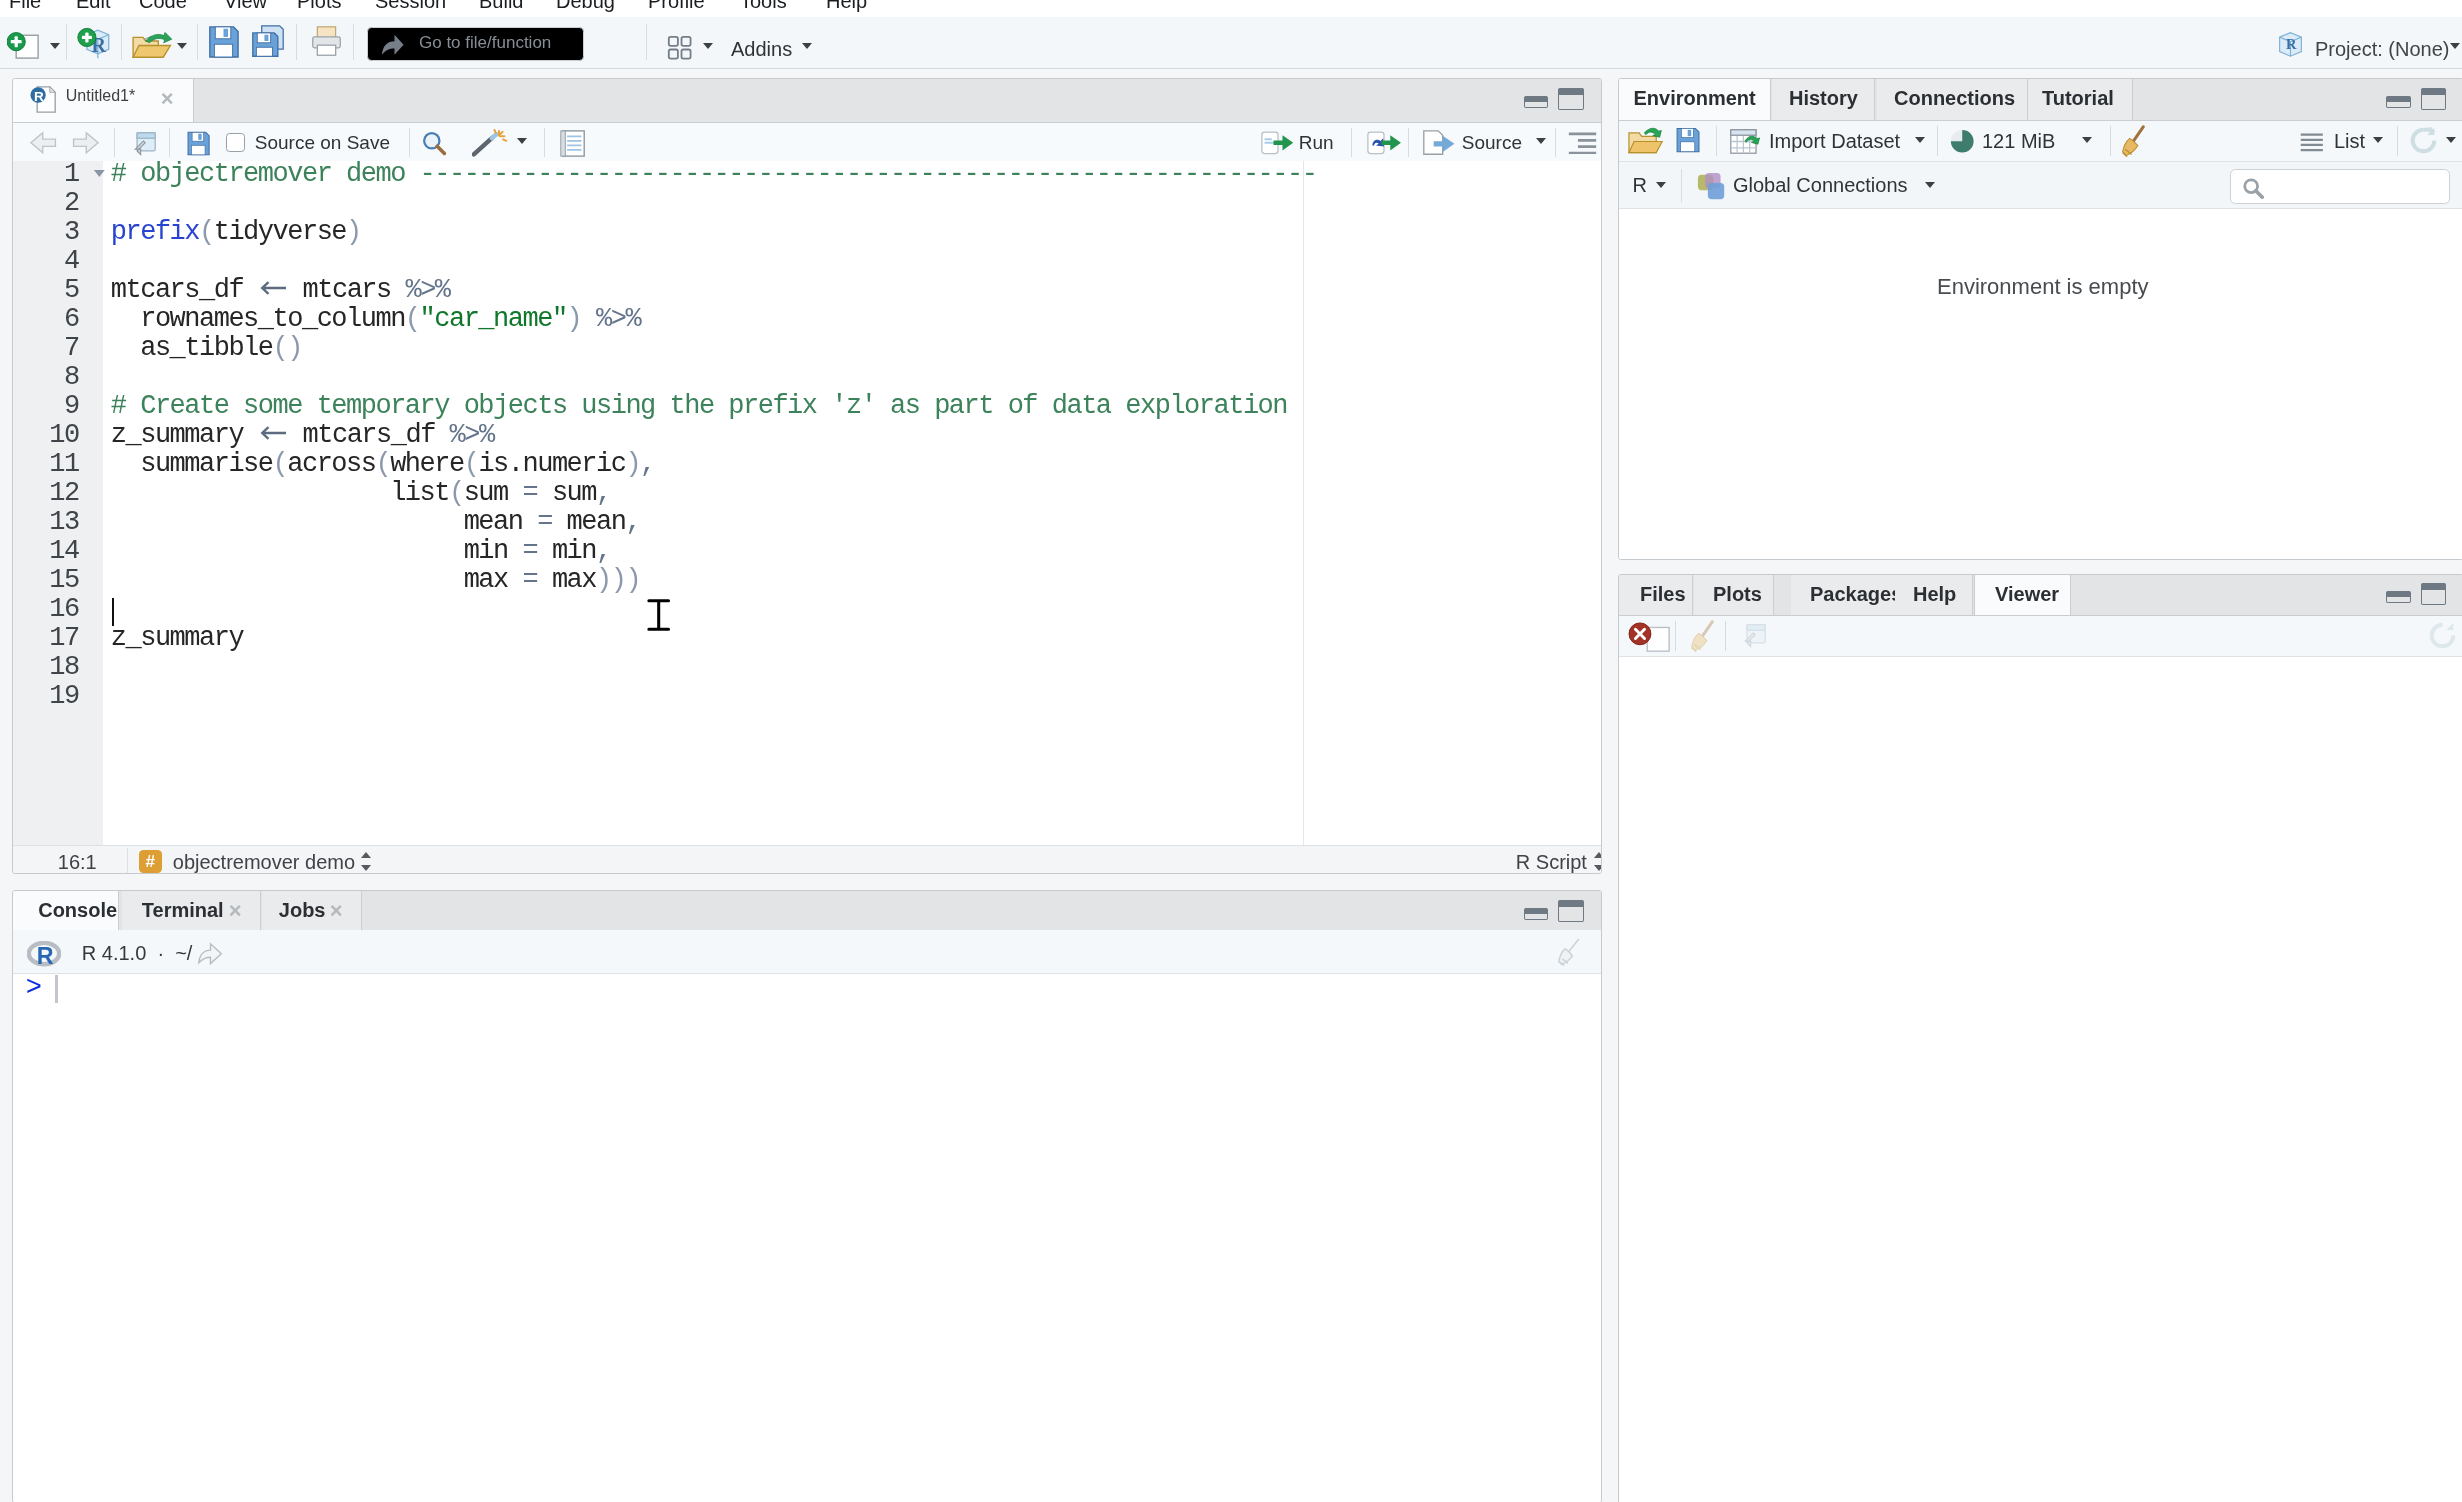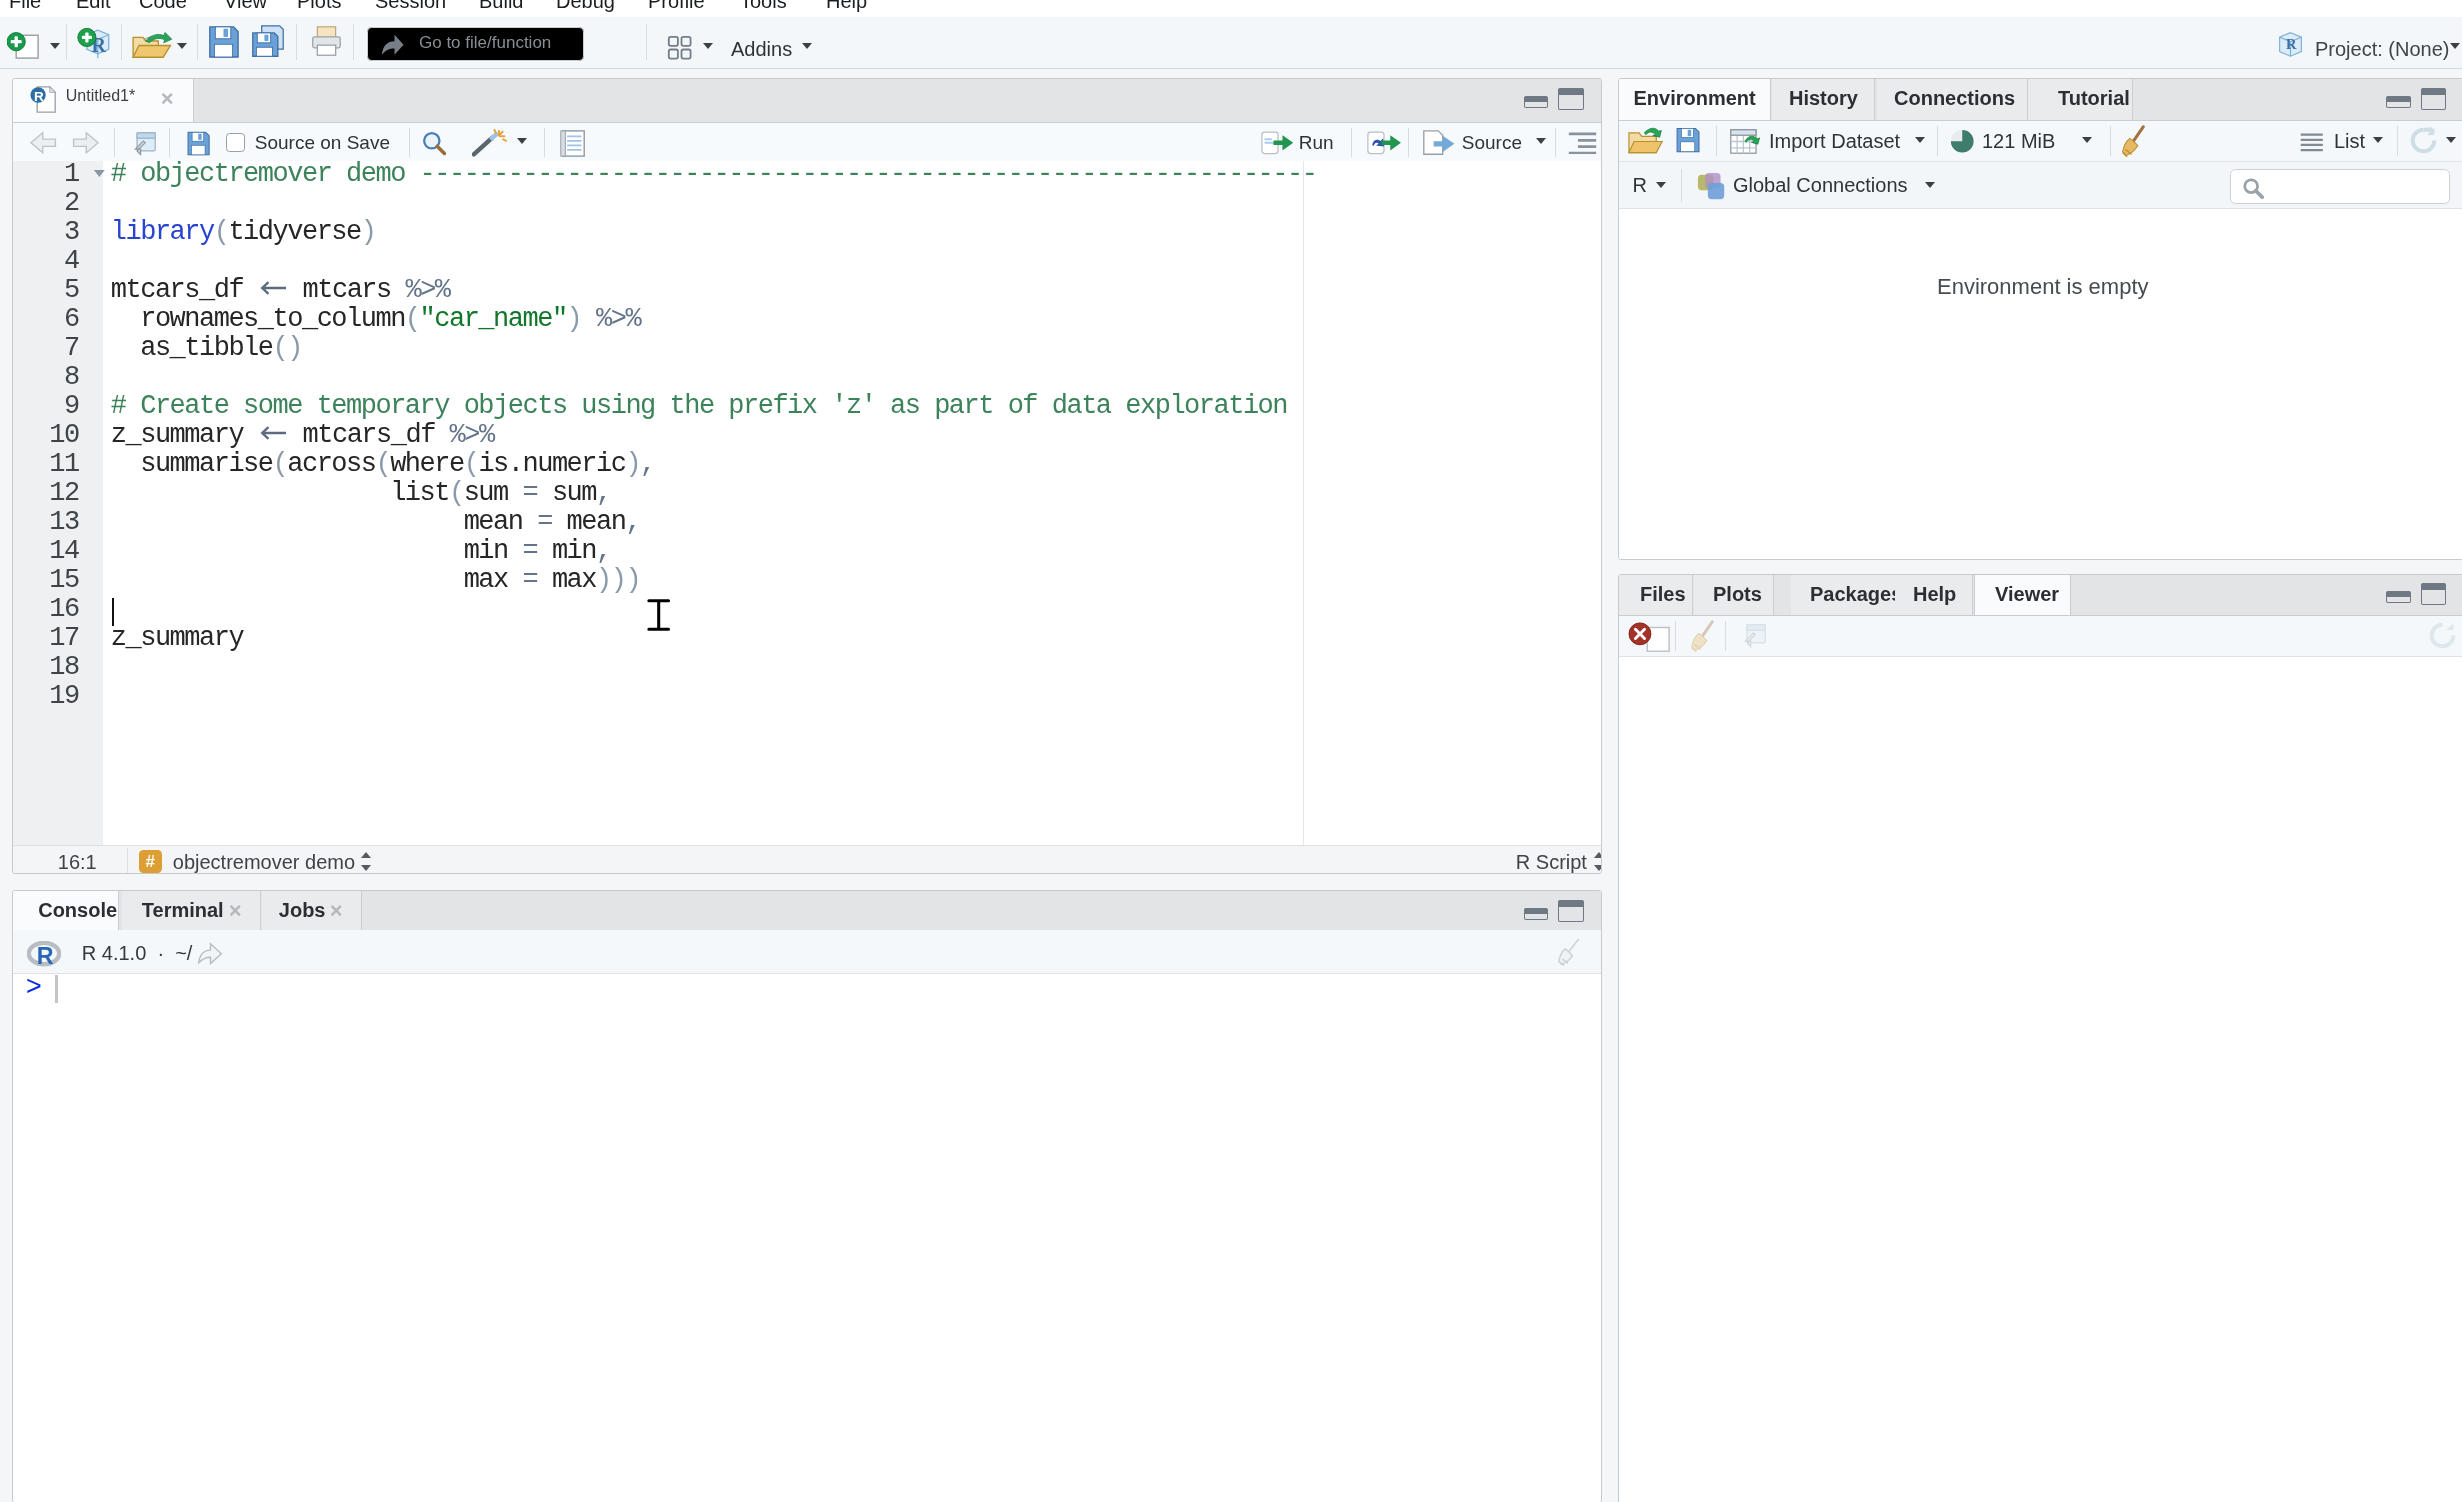--- a/index.html
+++ b/index.html
@@ -257,21 +257,21 @@
  15
  16
  17
  18
  19</pre>
   <svg class="abs" style="left:80px;top:8.2px" width="12.7" height="9" viewBox="0 0 14 10">
         <path d="M1 1 h12 l-6 8 z" fill="#8a96a3"></path>
       </svg>
   <pre class="abs" style="left:98px;top:-1.5px"><span class="c"># objectremover demo -------------------------------------------------------------</span>
 
-<span class="k">library</span><span class="p">(</span>tidyverse<span class="p">)</span>
+<span class="k">prefix</span><span class="p">(</span>tidyverse<span class="p">)</span>
 
 mtcars_df <span class="arr"><svg width="28" height="18" viewBox="0 0 31 20" style="display:inline">
             <path d="M30 10 H3.5 M10.5 3.5 L3.5 10 L10.5 16.5" stroke="#5d6b80" stroke-width="2.6" fill="none"></path>
           </svg></span> mtcars <span class="o">%&gt;%</span>
   rownames_to_column<span class="p">(</span><span class="s">"car_name"</span><span class="p">)</span> <span class="o">%&gt;%</span>
   as_tibble<span class="p">()</span>
 
 <span class="c"># Create some temporary objects using the prefix 'z' as part of data exploration</span>
 z_summary <span class="arr"><svg width="28" height="18" viewBox="0 0 31 20" style="display:inline">
             <path d="M30 10 H3.5 M10.5 3.5 L3.5 10 L10.5 16.5" stroke="#5d6b80" stroke-width="2.6" fill="none"></path>
@@ -351,21 +351,21 @@
   <div class="tab sel" style="left:0;width:152px;border-left:none">
         <span style="position:absolute;left:14.5px;top:8.2px">Environment</span>
       </div>
   <div class="tab" style="left:153px;width:103px">
         <span style="position:absolute;left:17px;top:8.2px">History</span>
       </div>
   <div class="tab" style="left:258px;width:151px">
         <span style="position:absolute;left:17px;top:8.2px">Connections</span>
       </div>
   <div class="tab" style="left:409px;width:105px">
-        <span style="position:absolute;left:30px;top:8.2px">Tutorial</span>
+        <span style="position:absolute;left:14px;top:8.2px">Tutorial</span>
       </div>
   <div class="winbtns" style="right:17px;top:9px">
         <div class="minb" style="top:8.2px"></div>
         <div class="maxb"></div>
       </div>
  </div>
  <div class="ptool" style="top:42px;height:41px">
 
   <svg class="abs" style="left:8.2px;top:6.4px" width="38" height="29" viewBox="0 0 44 34">
    <path d="M2 7 h12 l3 4 h17 v19 h-32 z" fill="#f3d9a2" stroke="#b8912f" stroke-width="1.4"></path>

